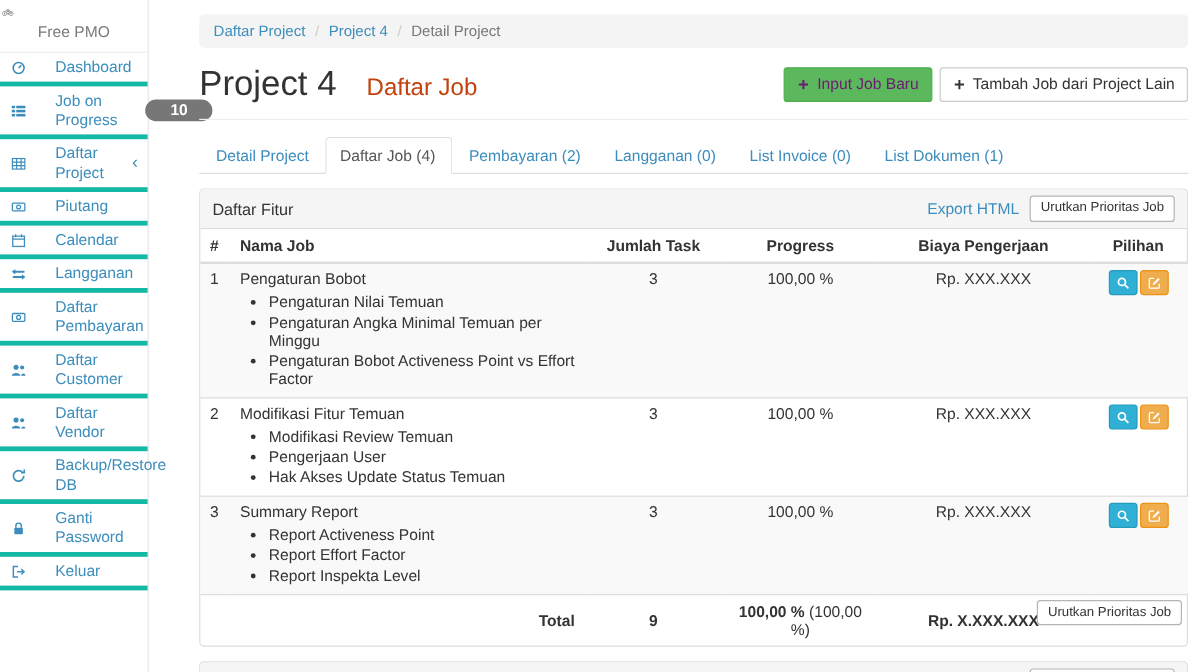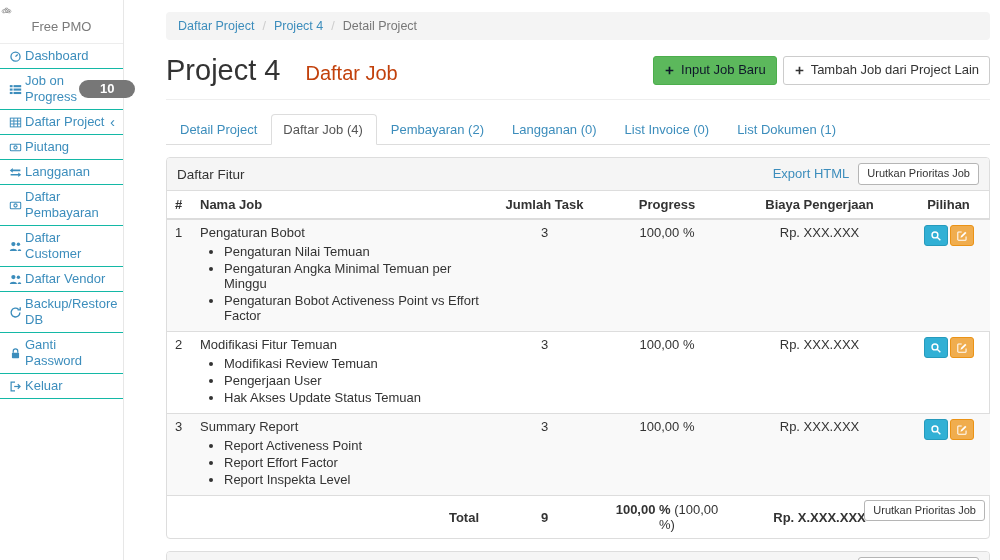--- a/index.html
+++ b/index.html
@@ -4,21 +4,21 @@
 <style>
   html,body{margin:0;padding:0;width:1000px;height:560px;overflow:hidden;background:#fff;
     font-family:"Liberation Sans",sans-serif;font-size:13px;color:#333;}
   a{text-decoration:none;}
   
   .sidebar{position:absolute;left:0;top:0;width:124px;height:560px;background:#fff;
     border-right:1px solid #e7e7e7;box-sizing:border-box;}
   .logo-wrap{padding:4px 0 0;text-align:center;}
   .brand{text-align:center;color:#7a7a7a;font-size:13px;padding:2px 0 9px;}
   .menu{border-top:1px solid #ededed;}
-  .menu-item{display:flex;align-items:center;gap:2px;padding:4px 8px;border-bottom:1px solid #14b8a6;
+  .menu-item{display:flex;align-items:center;gap:23px;padding:4px 8px;border-bottom:4px solid #14b8a6;
     color:var(--accent,#3c8dbc);font-size:13px;line-height:16px;cursor:pointer;}
   .menu-item .icon{width:15px;display:flex;justify-content:center;flex:none;}
   .icon svg{width:13px;height:13px;display:block;}
   .badge{margin-left:auto;background:var(--badge,#777);color:#fff;font-size:13px;font-weight:700;
     padding:2px 21px;border-radius:10px;line-height:1.1;}
   .chevron{margin-left:auto;font-size:15px;line-height:10px;}
   
   .main{position:absolute;left:149px;top:0;width:851px;height:560px;box-sizing:border-box;
     padding:12px 10px 0 17px;overflow:hidden;}
   .breadcrumb{display:flex;list-style:none;margin:0 0 10px;padding:7px 12px;background:#f4f4f4;
@@ -26,21 +26,21 @@
   .crumb{color:var(--accent,#3c8dbc);cursor:pointer;}
   .crumb.current{color:#777;cursor:default;}
   .crumb + .crumb::before{content:"/";color:#ccc;padding:0 8px;}
   .page-header{display:flex;align-items:baseline;border-bottom:1px solid #eee;padding:6px 0 14px;margin:8px 0 0;}
   .page-title{font-size:29px;font-weight:400;color:#333;margin:0;line-height:1;}
   .page-subtitle{font-size:20px;color:#c2410c;margin-left:25px;}
   .header-actions{margin-left:auto;display:flex;gap:6px;align-self:center;}
   .btn{display:inline-flex;align-items:center;gap:6px;font-size:13px;padding:5px 10px;border-radius:3px;
     border:1px solid transparent;cursor:pointer;font-family:inherit;line-height:1.3;}
   .btn .icon svg{width:11px;height:11px;}
-  .btn-success{background:var(--success,#5cb85c);border-color:var(--success-border,#4cae4c);color:#0f172a;}
+  .btn-success{background:var(--success,#5cb85c);border-color:var(--success-border,#4cae4c);color:#701a75;}
   .btn-default{background:#fff;border-color:#ccc;color:#333;}
   
   .tabs{display:flex;list-style:none;margin:14px 0 0;padding:0;border-bottom:1px solid #ddd;}
   .tabs li{margin-bottom:-1px;}
   .tab{display:block;padding:7px 13px;font-size:13px;color:var(--accent,#3c8dbc);cursor:pointer;
     border:1px solid transparent;border-radius:4px 4px 0 0;}
   .tab.active{background:#fff;border-color:#ddd #ddd #fff;color:#555;cursor:default;padding-left:11px;}
   
   .panel{border:1px solid #ddd;border-radius:4px;margin-top:12px;background:#fff;}
   .panel-heading{display:flex;align-items:center;background:#f5f5f5;border-bottom:1px solid #ddd;
@@ -125,20 +125,29 @@
           <span class="chevron">‹</span>
         </a>
         <a class="menu-item">
           <span class="icon">
             <svg viewBox="0 0 16 16" fill="none" stroke="currentColor" stroke-width="1.3">
               <rect x="1.6" y="4" width="12.8" height="8" rx="1"></rect>
               <circle cx="8" cy="8" r="2"></circle>
             </svg>
           </span>
           <span class="menu-label">Piutang</span>
+        </a>
+        <a class="menu-item">
+          <span class="icon">
+            <svg viewBox="0 0 16 16" fill="none" stroke="currentColor" stroke-width="1.3">
+              <rect x="2" y="3.4" width="12" height="10.6"></rect>
+              <path d="M2 6.6h12M5 1.4v3.2M11 1.4v3.2"></path>
+            </svg>
+          </span>
+          <span class="menu-label">Calendar</span>
         </a>
         <a class="menu-item">
           <span class="icon">
             <svg viewBox="0 0 16 16" fill="currentColor">
               <path d="M4.6 2.6v1.8H14v2H4.6v1.8L1 5.4zM11.4 8v1.8H2v2h9.4v1.8L15 10.8z"></path>
             </svg>
           </span>
           <span class="menu-label">Langganan</span>
         </a>
         <a class="menu-item">

